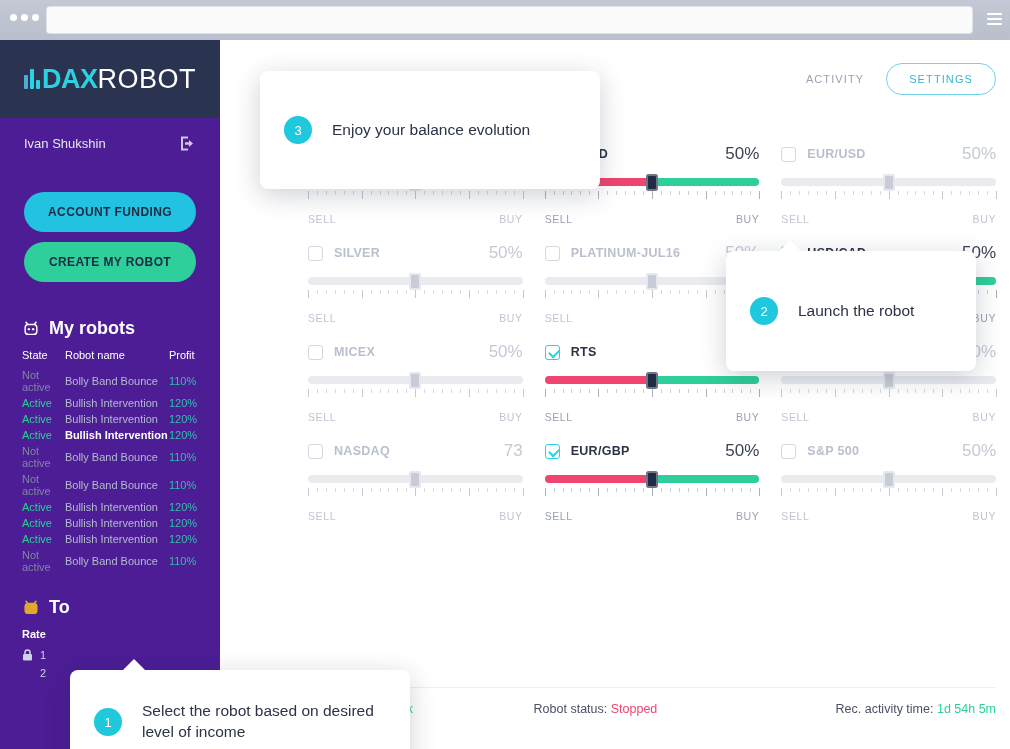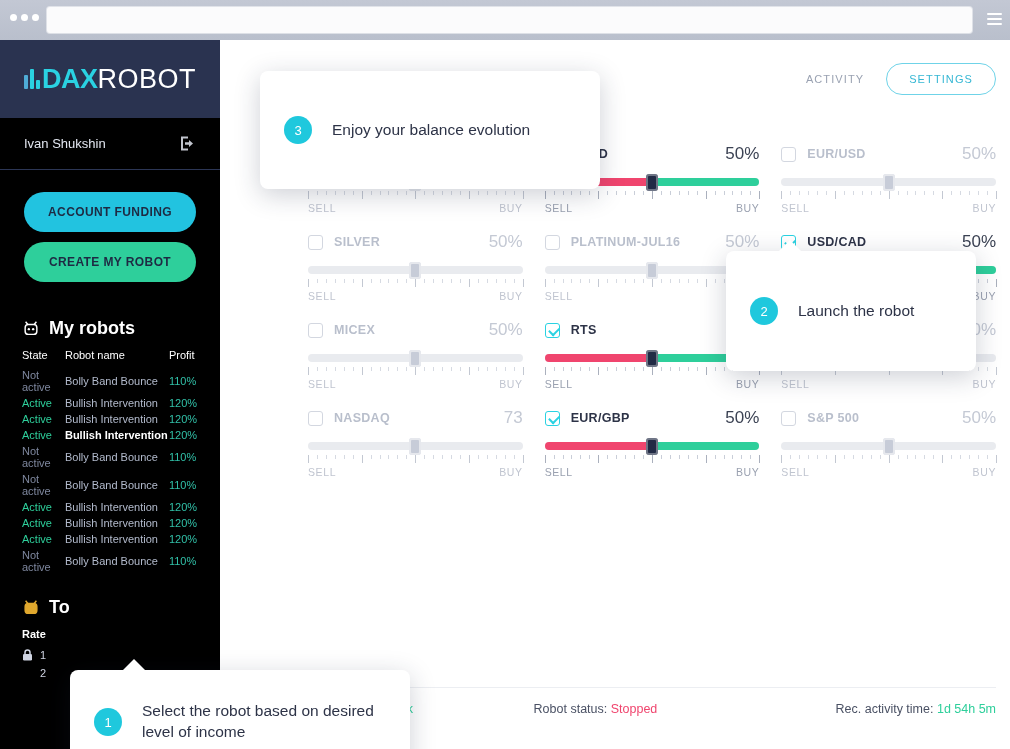--- a/index.html
+++ b/index.html
@@ -23,21 +23,21 @@
     background:#fbfbfc; border-radius:3px;
     box-shadow: 0 0 0 1px rgba(255,255,255,.5);
   }
   .chrome-menu { position:absolute; right:8px; top:13px; width:15px; }
   .chrome-menu i { display:block; height:2px; background:#fff; margin-bottom:3px; border-radius:1px; }
 
   
   .page { position:absolute; left:0; top:40px; width:1010px; height:709px; background:#fff; overflow:hidden; }
 
   
-  .sidebar { position:absolute; left:0; top:0; width:220px; height:709px; background:#000000; }
+  .sidebar { position:absolute; left:0; top:0; width:220px; height:709px; background:#4c1d95; }
   .brand {
     height:78px; background:#2a3350; display:flex; align-items:center; justify-content:center;
   }
   .brand-mark { display:flex; align-items:flex-end; gap:2px; margin-right:2px; }
   .brand-mark b { display:block; width:4px; background:#4facd6; border-radius:1px; }
   .brand-mark b:nth-child(1){ height:14px; }
   .brand-mark b:nth-child(2){ height:20px; background:#2ad2e2; }
   .brand-mark b:nth-child(3){ height:9px; background:#2ad2e2; }
   .brand-dax { font-size:27px; font-weight:bold; color:#2ad2e2; letter-spacing:-.5px; }
   .brand-robot { font-size:27px; color:#ffffff; letter-spacing:.5px; }
@@ -149,21 +149,21 @@
     box-shadow:inset 0 0 0 2px rgba(255,255,255,.55);
   }
   .inst.act .knob { background:#222b45; box-shadow:inset 0 0 0 2px rgba(255,255,255,.35); }
 
   .ruler { position:relative; height:9px; margin-top:3px; }
   .ruler i { position:absolute; top:0; width:1px; background:#d6dae2; height:4px; }
   .ruler i.maj { height:8px; background:#c3c8d2; }
   .inst.act .ruler i { background:#c9ced8; }
   .inst.act .ruler i.maj { background:#aab0bd; }
 
-  .sb-row { display:flex; justify-content:space-between; margin-top:2px; }
+  .sb-row { display:flex; justify-content:space-between; margin-top:13px; }
   .sb-row span { font-size:10.5px; color:#c0c5d0; letter-spacing:.6px; }
   .inst.act .sb-row span { color:#9aa1b0; }
 
   
   .statusbar {
     position:absolute; left:26px; right:26px; bottom:33px;
     border-top:1px solid #eceef2; padding-top:14px;
     display:flex; font-size:12.5px; color:#4a5164;
   }
   .status-item { flex:1; }

